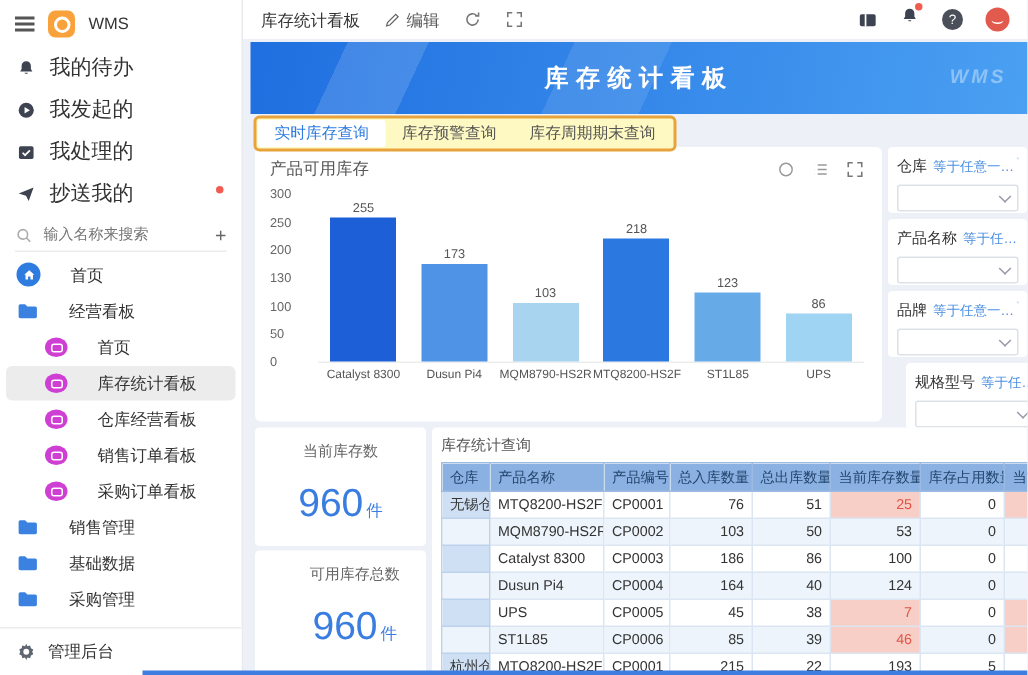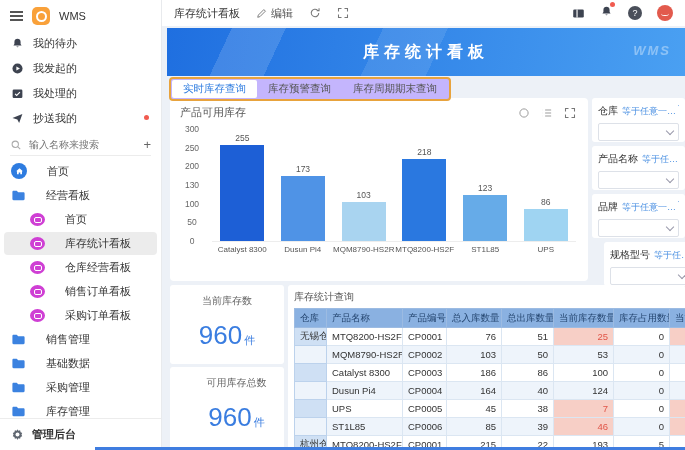--- a/index.html
+++ b/index.html
@@ -11,38 +11,38 @@
   #sidebar{position:absolute;left:0;top:0;width:162px;height:450px;background:#fff;
            border-right:1px solid #e8eaed;z-index:5;box-sizing:border-box;}
   .sb-header{display:flex;align-items:center;gap:9px;padding:7px 10px 6px;}
   .burger{width:13px;display:flex;flex-direction:column;gap:2.5px;cursor:pointer;}
   .burger i{height:1.5px;background:#555;display:block;}
   .logo{width:18px;height:18px;background:#f9a13a;border-radius:5px;display:flex;
         align-items:center;justify-content:center;}
   .logo i{width:7px;height:7px;border:2px solid #fff;border-radius:50%;display:block;}
   .app-name{font-size:11px;color:#333;}
   .wf-item{display:flex;align-items:center;gap:9px;padding:5px 11px;position:relative;
-           font-size:11px;color:#333;cursor:pointer;}
+           font-size:14px;color:#333;cursor:pointer;}
   .badge-dot{position:absolute;right:12px;top:9px;width:5px;height:5px;border-radius:50%;background:#f15b50;}
   .sb-search{display:flex;align-items:center;margin:7px 10px 3px;border-bottom:1px solid #ececec;
              padding-bottom:4px;gap:5px;}
   .sb-search input{border:none;outline:none;font-size:10px;width:92px;color:#888;background:transparent;}
   .sb-plus{margin-left:auto;color:#666;font-size:13px;line-height:10px;cursor:pointer;}
   .nav-item{display:flex;align-items:center;gap:20px;padding:4px 7px;font-size:11px;color:#333;
             border-radius:4px;margin:1px 4px;cursor:pointer;}
   .nav-item.lvl1{padding-left:26px;}
   .nav-item.active{background:#ececec;}
   .icon-home{width:16px;height:16px;border-radius:50%;background:#2e7ce0;display:flex;
              align-items:center;justify-content:center;flex:none;}
   .icon-dash{width:15px;height:13px;border-radius:50%;background:#cf3fd4;position:relative;flex:none;}
   .icon-dash::after{content:"";position:absolute;left:4px;top:4px;width:6px;height:3.5px;
              border:1.3px solid #fff;border-radius:2px;}
   .sb-footer{position:absolute;bottom:0;left:0;right:0;border-top:1px solid #ececec;
              padding:8px 11px;display:flex;align-items:center;gap:8px;font-size:11px;
-             color:#333;background:#fff;cursor:pointer;font-weight:bold;}
+             color:#333;background:#fff;cursor:pointer;}
 
   
   #topbar{position:absolute;left:162px;top:0;right:0;height:26px;background:#fff;
           display:flex;align-items:center;padding:0 12px;gap:16px;box-sizing:border-box;}
   .tb-title{font-size:11px;color:#333;}
   .tb-action{display:flex;align-items:center;gap:4px;font-size:11px;color:#555;cursor:pointer;}
   .tb-right{margin-left:auto;display:flex;align-items:center;gap:15px;}
   .tb-bell{position:relative;cursor:pointer;}
   .tb-bell .badge-dot{right:-2px;top:-2px;}
   .help-circle{width:14px;height:14px;border-radius:50%;background:#4a4f5a;color:#fff;
@@ -58,33 +58,33 @@
         rgba(255,255,255,0) 22%, rgba(255,255,255,0) 40%, rgba(255,255,255,.10) 40%,
         rgba(255,255,255,.10) 52%, rgba(255,255,255,0) 52%),
       linear-gradient(100deg,#1f6fe0,#4aa0f2);
     display:flex;align-items:center;justify-content:center;}
   .banner-title{color:#fff;font-size:16px;font-weight:bold;letter-spacing:5px;}
   .banner-wm{position:absolute;right:14px;top:15px;color:rgba(255,255,255,.38);
              font-weight:bold;font-size:13px;letter-spacing:2px;font-style:italic;}
 
   
   #tabs{position:absolute;left:169px;top:77px;border:2px solid #e8a33d;border-radius:4px;
-        background:#c4b5fd;display:flex;padding:1px;z-index:4;}
+        background:#fef9c3;display:flex;padding:1px;z-index:4;}
   .tab{font-size:10.5px;color:#555;padding:2px 11px;white-space:nowrap;cursor:pointer;border-radius:2px;}
   .tab.active{background:#fff;color:#2e7ce0;}
 
   
   #chart-card{position:absolute;left:170px;top:98px;width:418px;height:183px;background:#fff;
               border-radius:4px;box-sizing:border-box;}
   .card-head{display:flex;align-items:center;padding:7px 12px 0 10px;}
   .card-title{font-size:11px;color:#555;}
   .card-icons{margin-left:auto;display:flex;gap:11px;align-items:center;}
   .chart-body{position:relative;margin:8px 12px 0 10px;}
   .yaxis{position:absolute;left:0;top:-4px;height:122px;width:24px;display:flex;
-         flex-direction:column;justify-content:space-between;align-items:center;
+         flex-direction:column;justify-content:space-between;align-items:flex-start;
          font-size:8.5px;color:#666;}
   .bars-row{margin-left:32px;height:113px;display:flex;align-items:flex-start;border-bottom:1px solid #ededed;}
   .bar-slot{flex:1;display:flex;flex-direction:column;align-items:center;justify-content:flex-end;height:100%;gap:2px;}
   .bar-value{font-size:8.5px;color:#555;}
   .bar{width:44px;}
   .xlabels{margin-left:32px;display:flex;margin-top:3px;}
   .x-label{flex:1;text-align:center;font-size:8px;color:#555;white-space:nowrap;}
 
   
   .filter-card{position:absolute;left:592px;width:93px;background:#fff;border-radius:3px;

